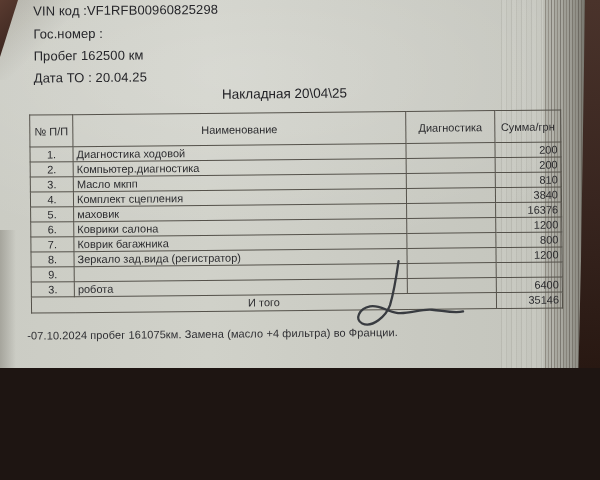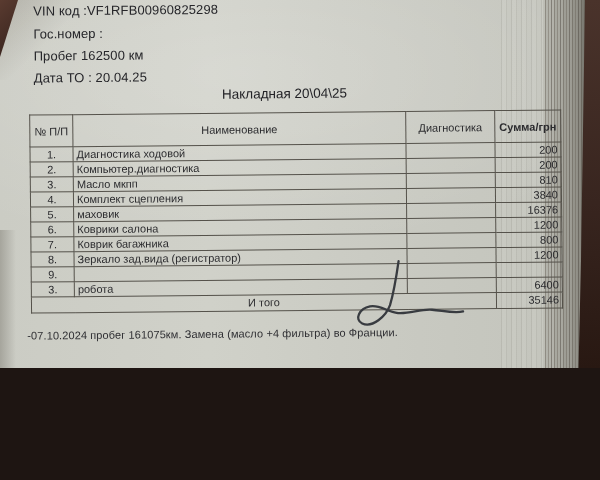--- a/index.html
+++ b/index.html
@@ -100,21 +100,21 @@
     <div class="tline l-date">Дата ТО : 20.04.25</div>
 
     <div class="title">Накладная 20\04\25</div>
 
     <table class="inv">
       <thead>
         <tr>
           <th class="c-num">№ П/П</th>
           <th class="c-name" style="text-align:center;padding-left:2px;">Наименование</th>
           <th class="c-qty">Диагностика</th>
-          <th class="c-sum h-sum" style="text-align:center;font-weight:bold;">Сумма/грн</th>
+          <th class="c-sum h-sum" style="text-align:center;">Сумма/грн</th>
         </tr>
       </thead>
       <tbody>
         <tr>
           <td class="c-num">1.</td>
           <td class="c-name">Диагностика ходовой</td>
           <td class="c-qty"></td>
           <td class="c-sum">200</td>
         </tr>
         <tr>

